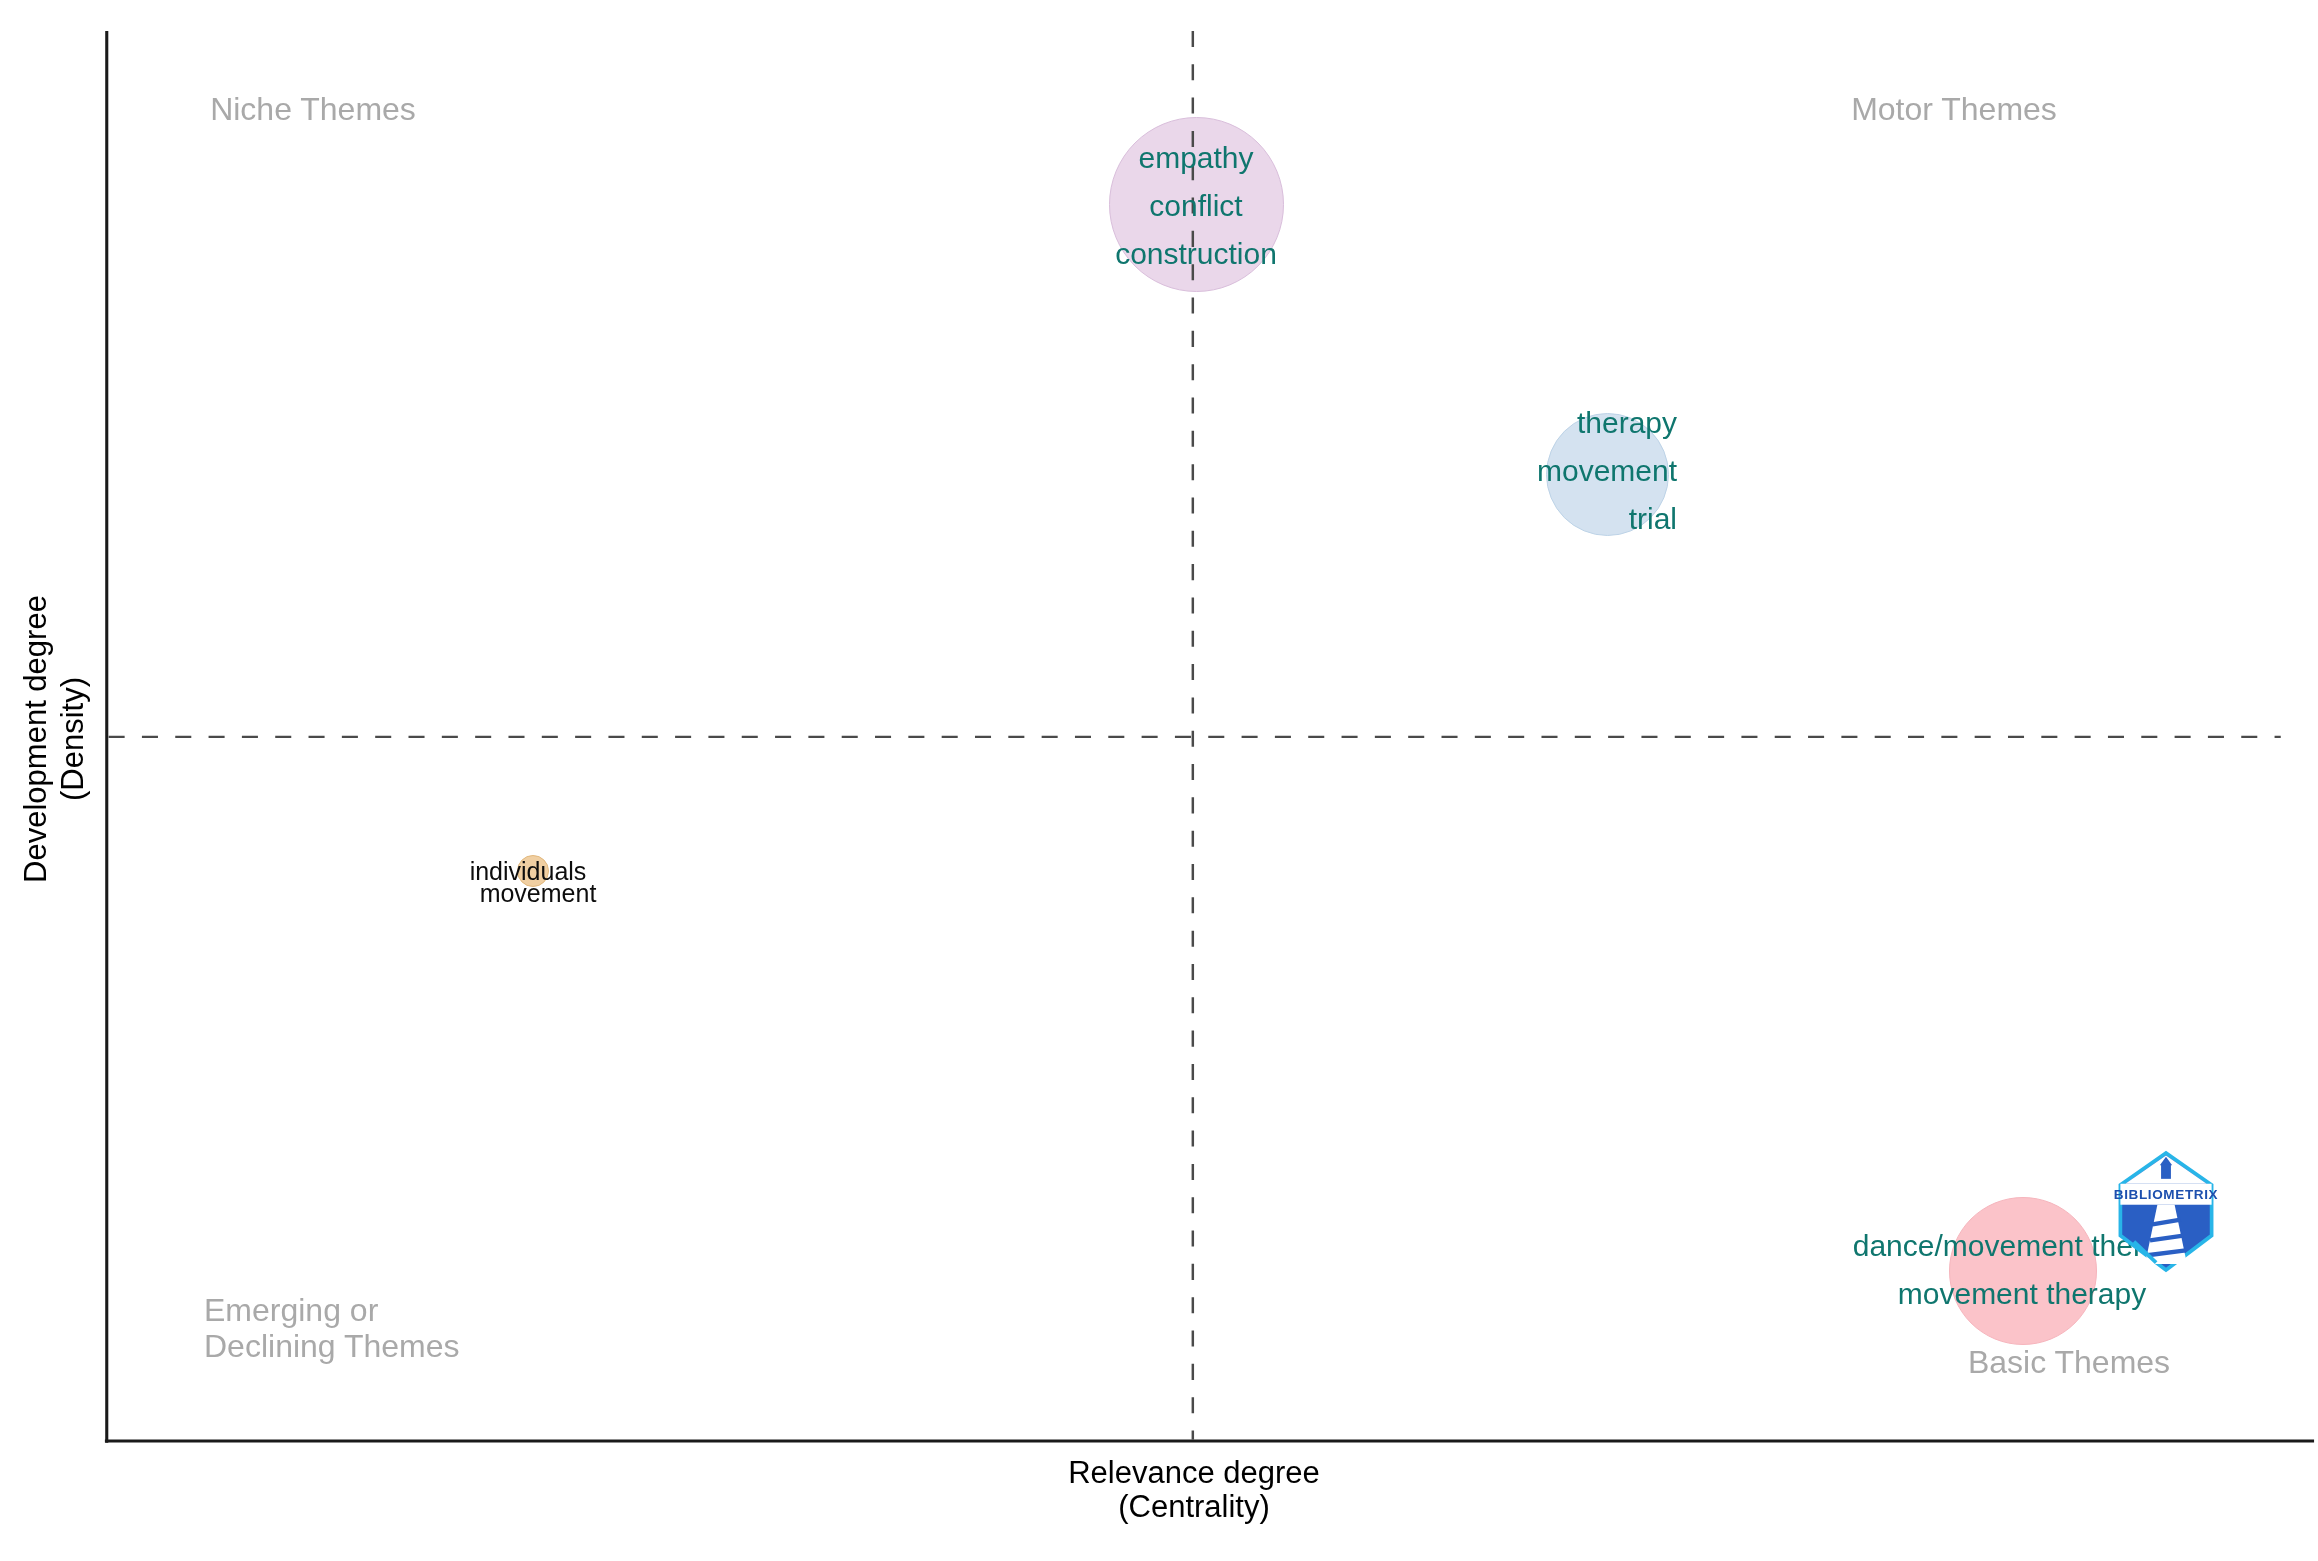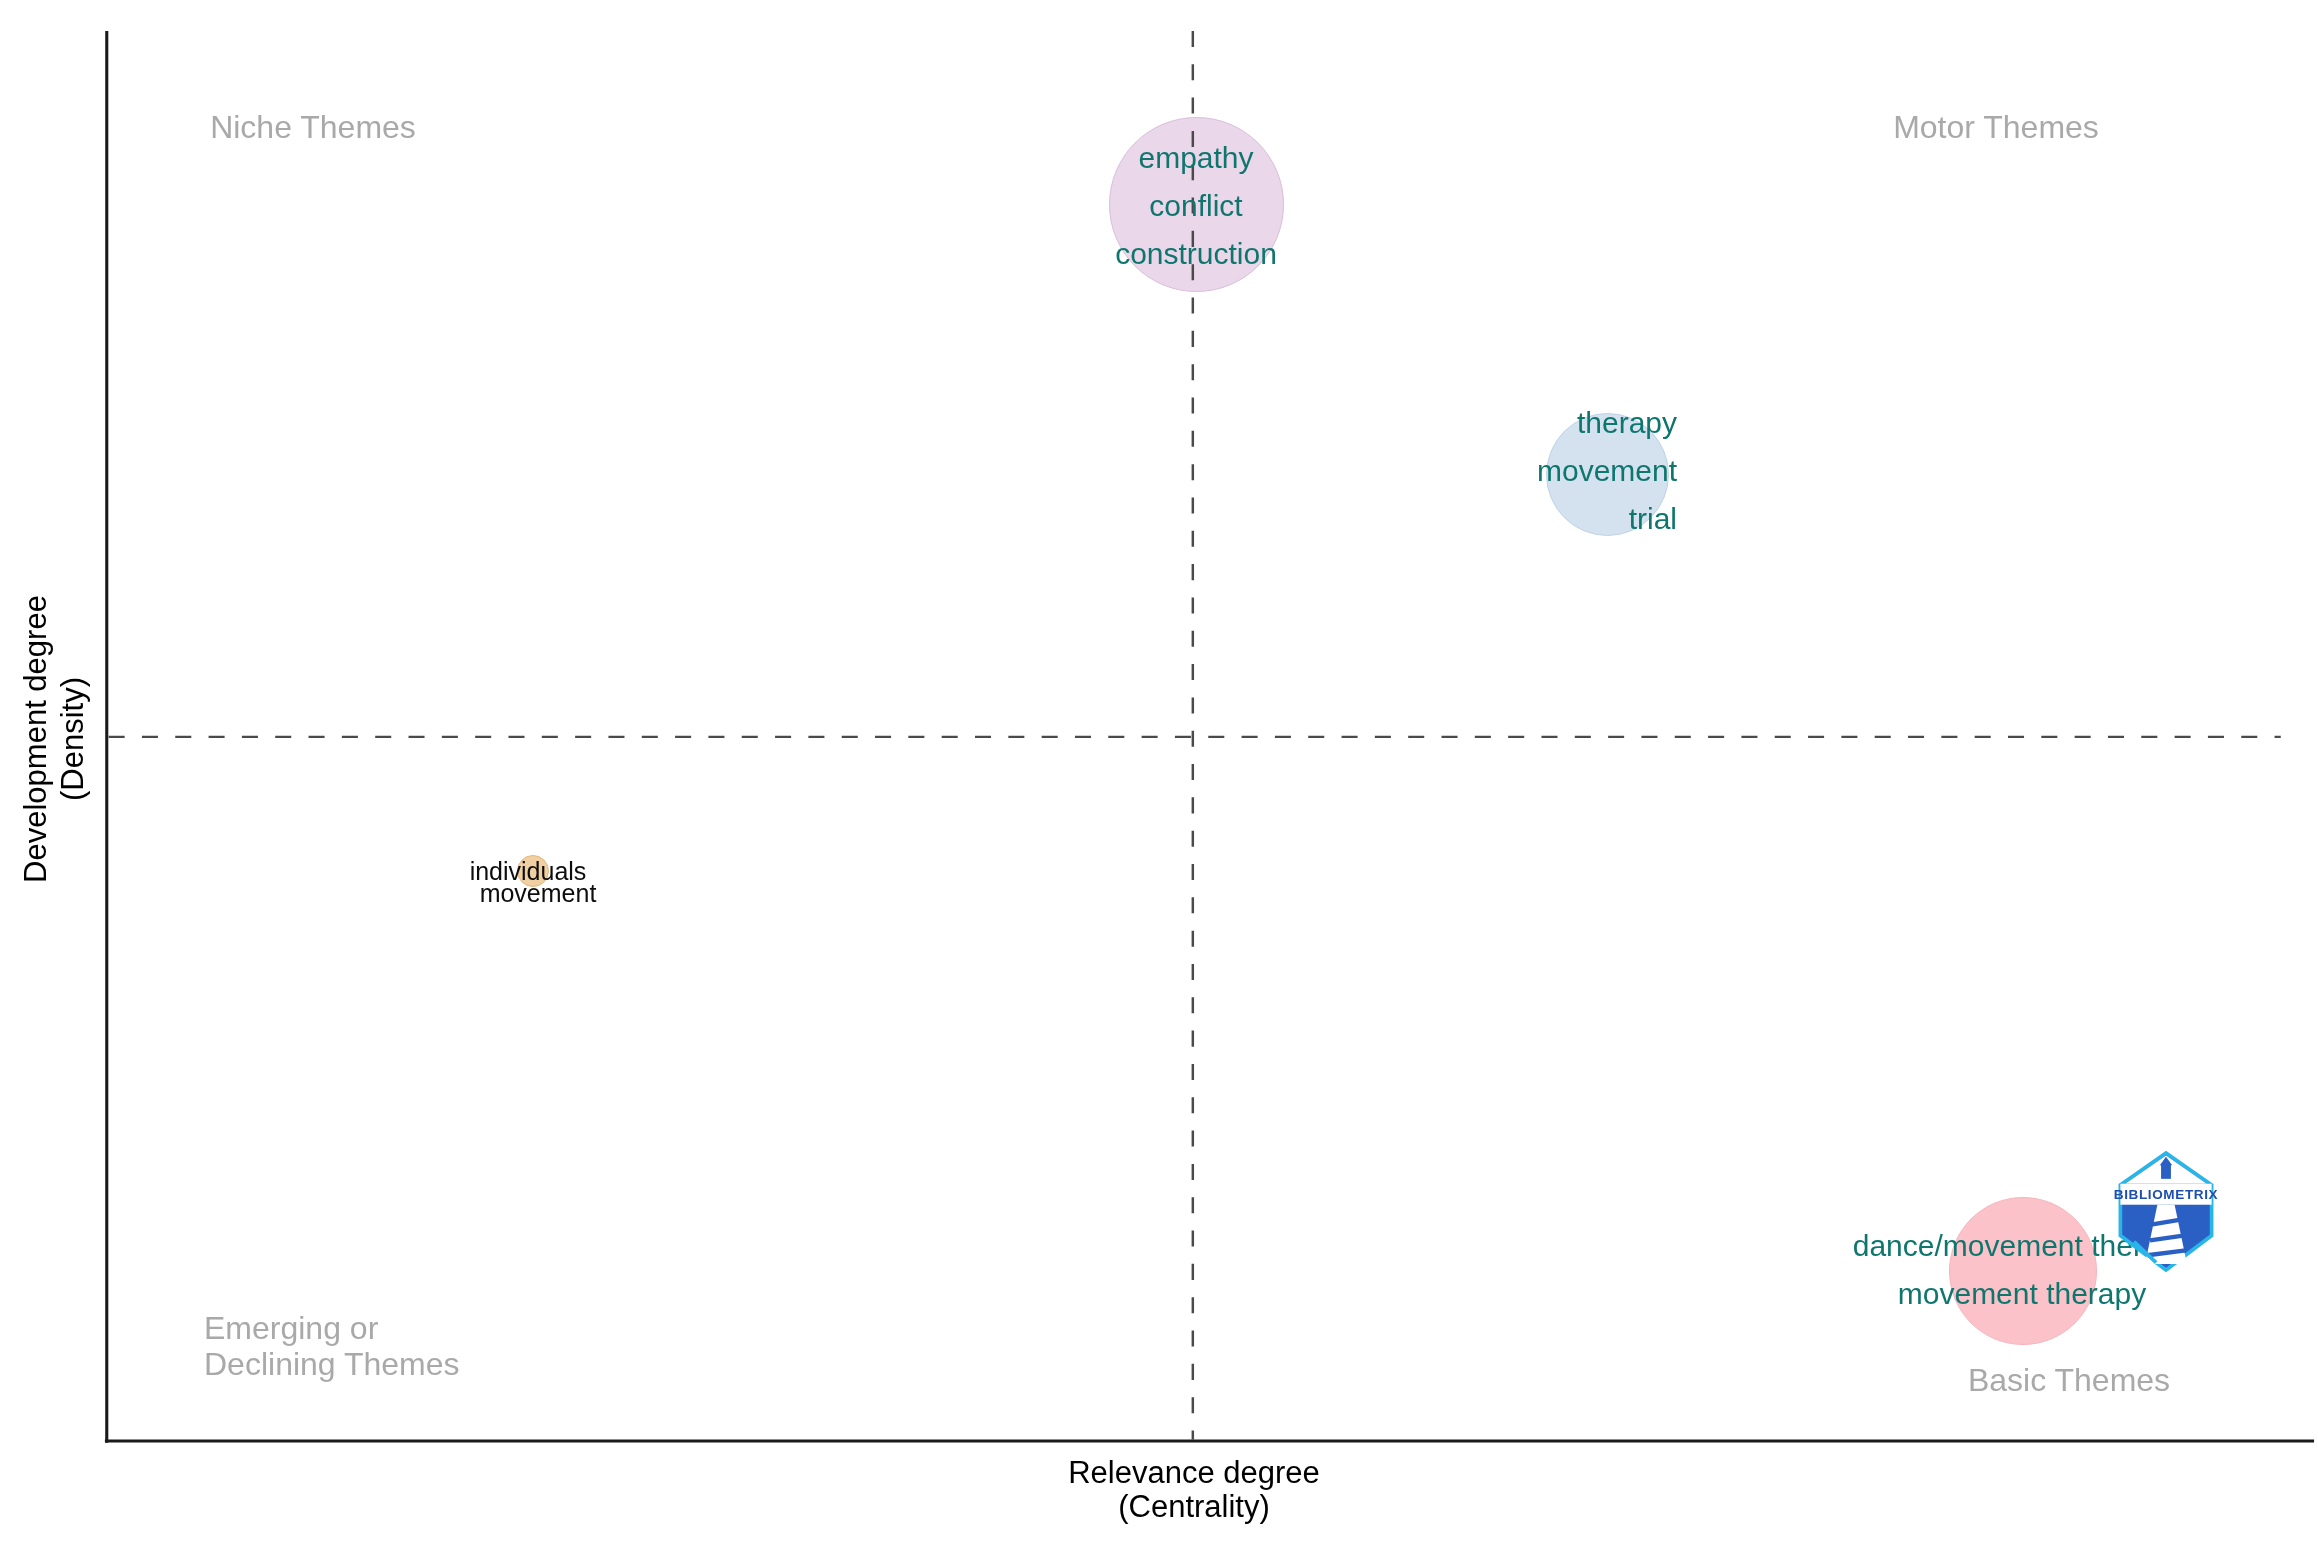--- a/index.html
+++ b/index.html
@@ -6,21 +6,21 @@
   body{width:2319px;height:1562px;position:relative;font-family:"Liberation Sans",sans-serif;overflow:hidden;}
   .layer{position:absolute;left:0;top:0;width:2319px;height:1562px;}
   #bubble-layer{z-index:1;}
   #line-layer{z-index:2;}
   #label-layer{z-index:3;}
   #logo-layer{z-index:4;}
   .bubble{position:absolute;border-radius:50%;}
   .bubble-label{position:absolute;transform:translate(-50%,-50%);text-align:center;
      font-size:30px;line-height:48px;color:#0f766e;white-space:nowrap;}
   .overlap-word{position:absolute;transform:translate(-50%,-50%);font-size:25px;color:#0d0d0d;white-space:nowrap;}
-  .quad-label{position:absolute;color:#a9a9a9;font-size:32px;white-space:nowrap;margin-top:18px;}
+  .quad-label{position:absolute;color:#a9a9a9;font-size:32px;white-space:nowrap;}
   .quad-centered{transform:translate(-50%,-50%);text-align:center;}
   .quad-left{transform:translateY(-50%);text-align:left;line-height:36px;}
   .axis-label{position:absolute;color:#000000;font-size:31px;text-align:center;line-height:34px;white-space:nowrap;}
   .x-axis-label{transform:translate(-50%,-50%);}
   .y-axis-label{transform:translate(-50%,-50%) rotate(-90deg);line-height:37px;}
   #logo{position:absolute;left:2113px;top:1149px;width:106px;height:125px;}
   .logo-band-text{font-weight:bold;letter-spacing:1px;}
 </style>
 </head>
 <body>
@@ -37,21 +37,21 @@
     <line x1="173" y1="50" x2="173" y2="2338" stroke="#1a1a1a" stroke-width="5"></line>
     <line x1="170" y1="2335" x2="3750" y2="2335" stroke="#1a1a1a" stroke-width="5"></line>
     <line x1="1933" y1="50" x2="1933" y2="2333" stroke="#4a4a4a" stroke-width="4" stroke-dasharray="26 28"></line>
     <line x1="176" y1="1194" x2="3696" y2="1194" stroke="#4a4a4a" stroke-width="4" stroke-dasharray="26 28"></line>
   </svg>
 </div>
 
 <div id="label-layer" class="layer">
   <div class="quad-label quad-centered" style="left:313px;top:109px;">Niche Themes</div>
 
-  <div class="quad-label quad-centered" style="left:1996px;top:109px;">Motor Themes</div>
+  <div class="quad-label quad-centered" style="left:1954px;top:109px;">Motor Themes</div>
 
   <div class="quad-label quad-left" style="left:204px;top:1328px;">
     <div>Emerging or</div>
     <div>Declining Themes</div>
   </div>
 
   <div class="quad-label quad-centered" style="left:2069px;top:1362px;">Basic Themes</div>
 
   <div class="axis-label x-axis-label" style="left:1194px;top:1490px;">
     <div>Relevance degree</div>

